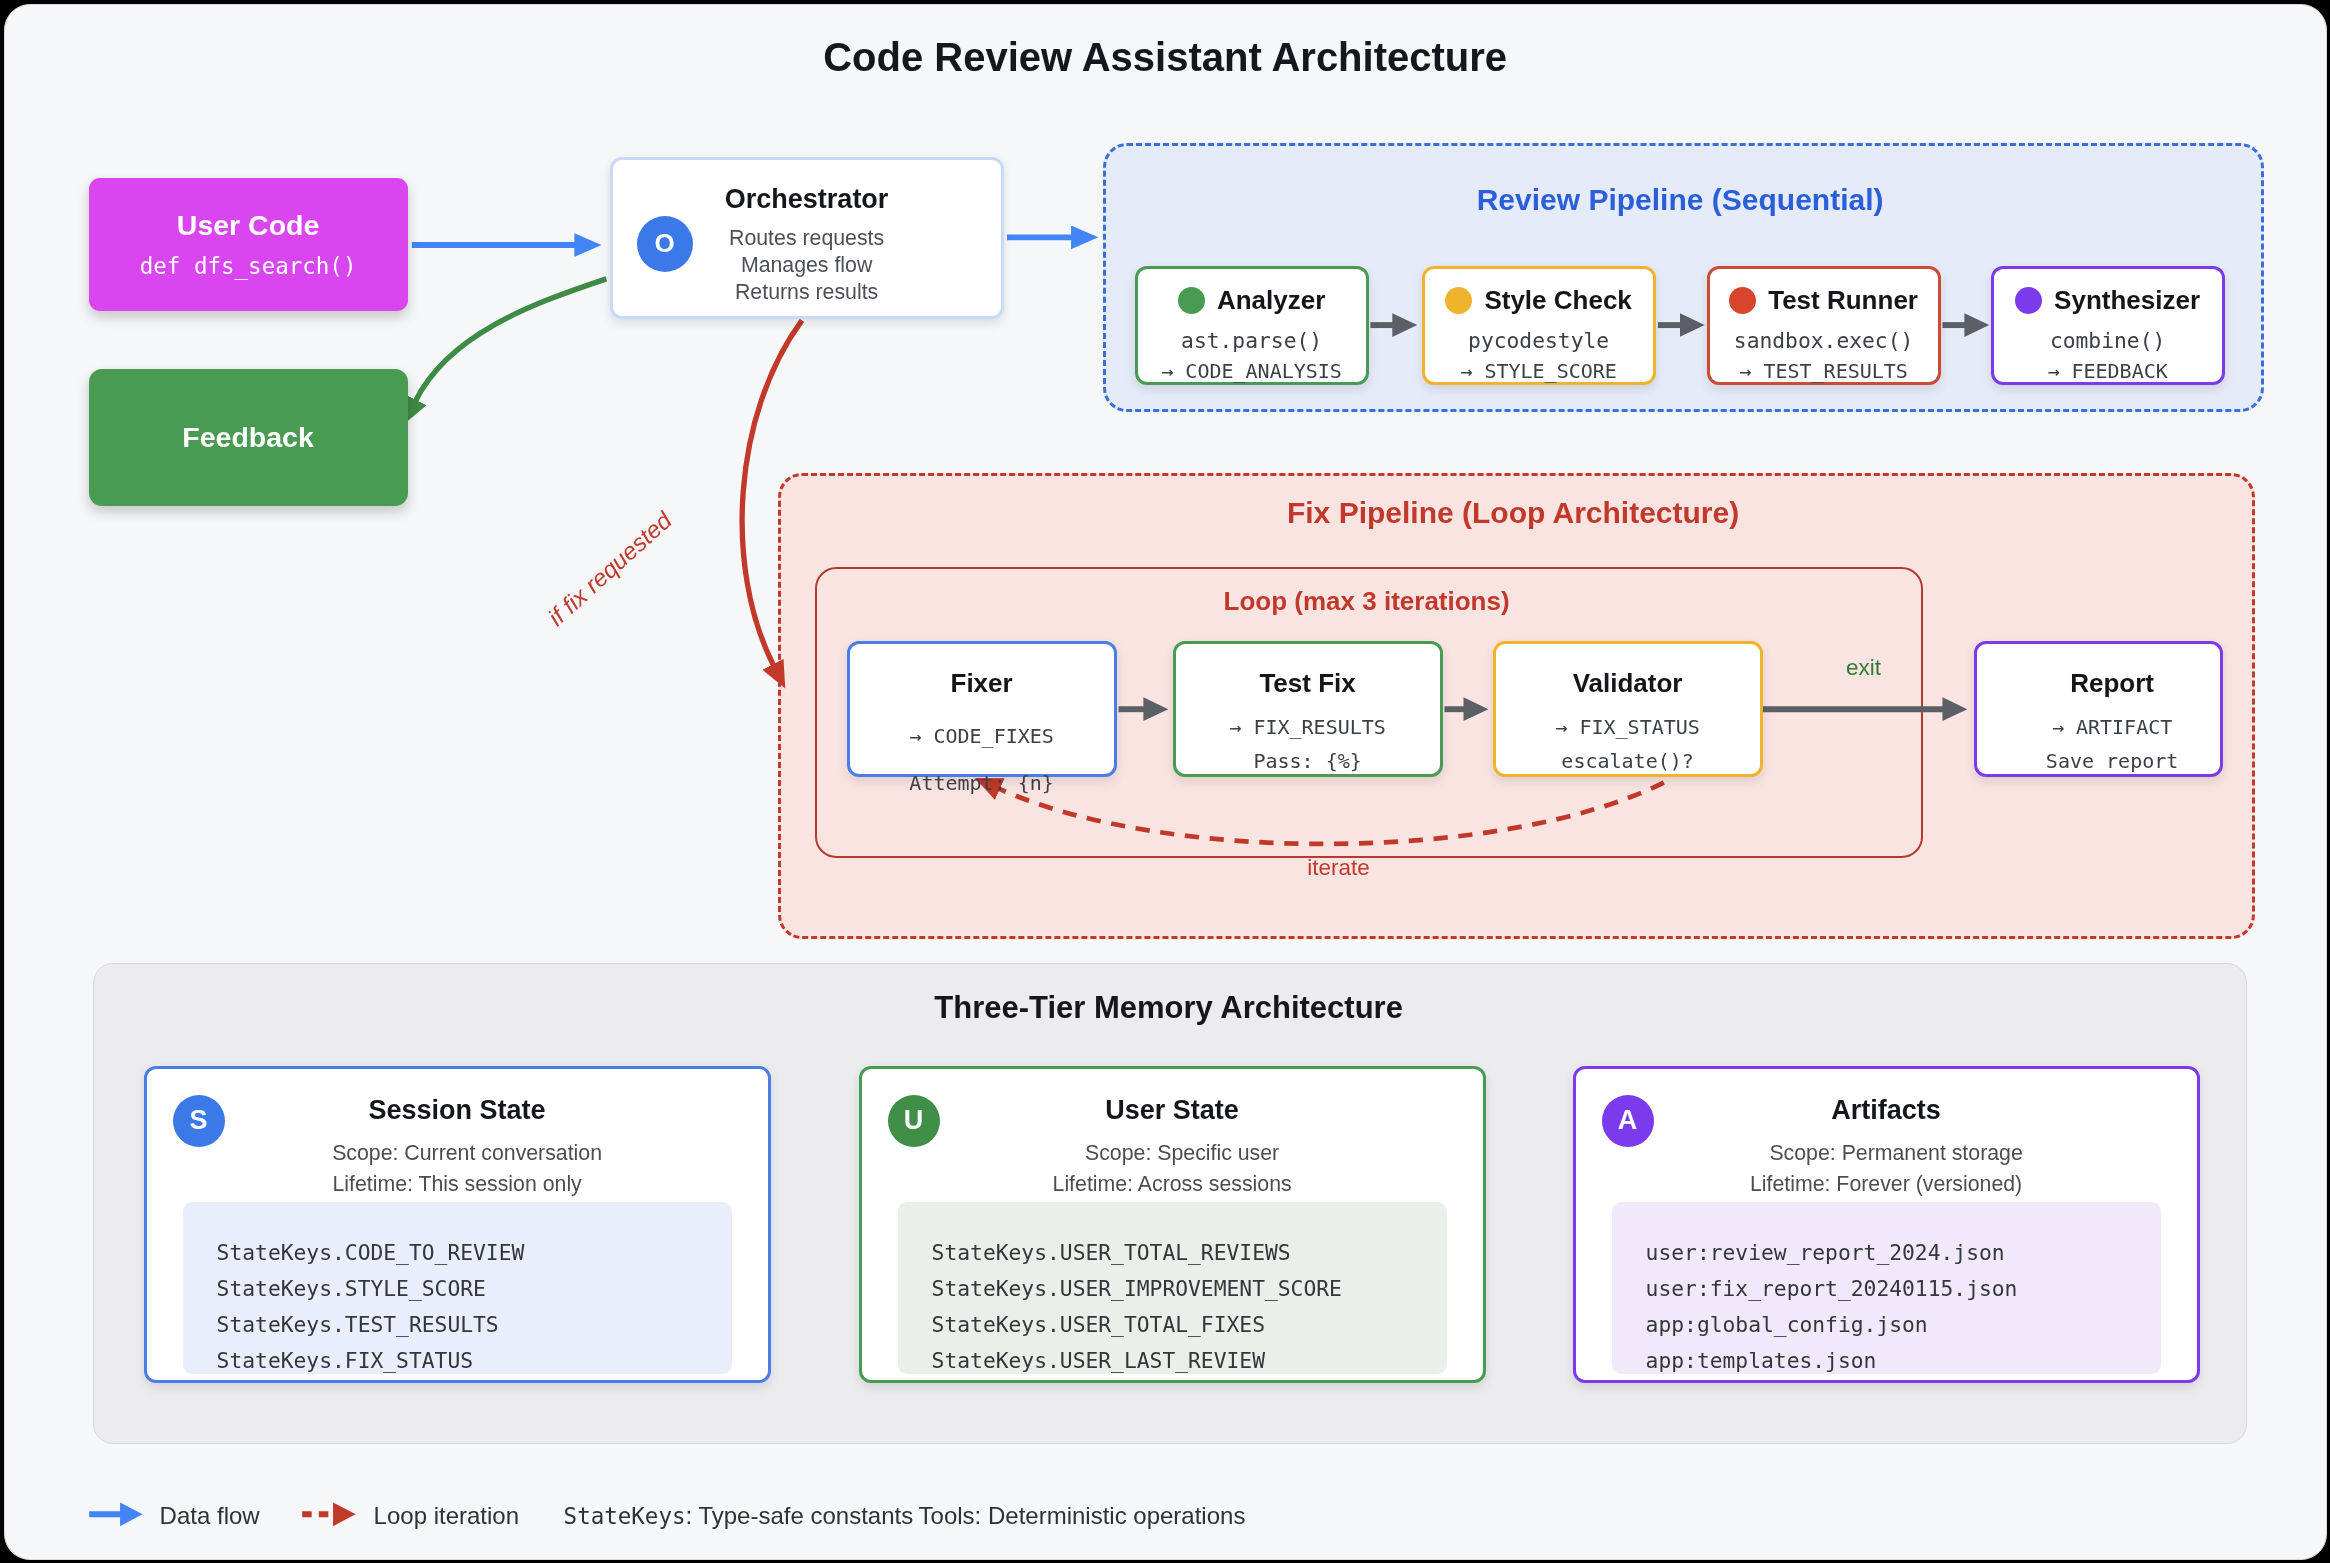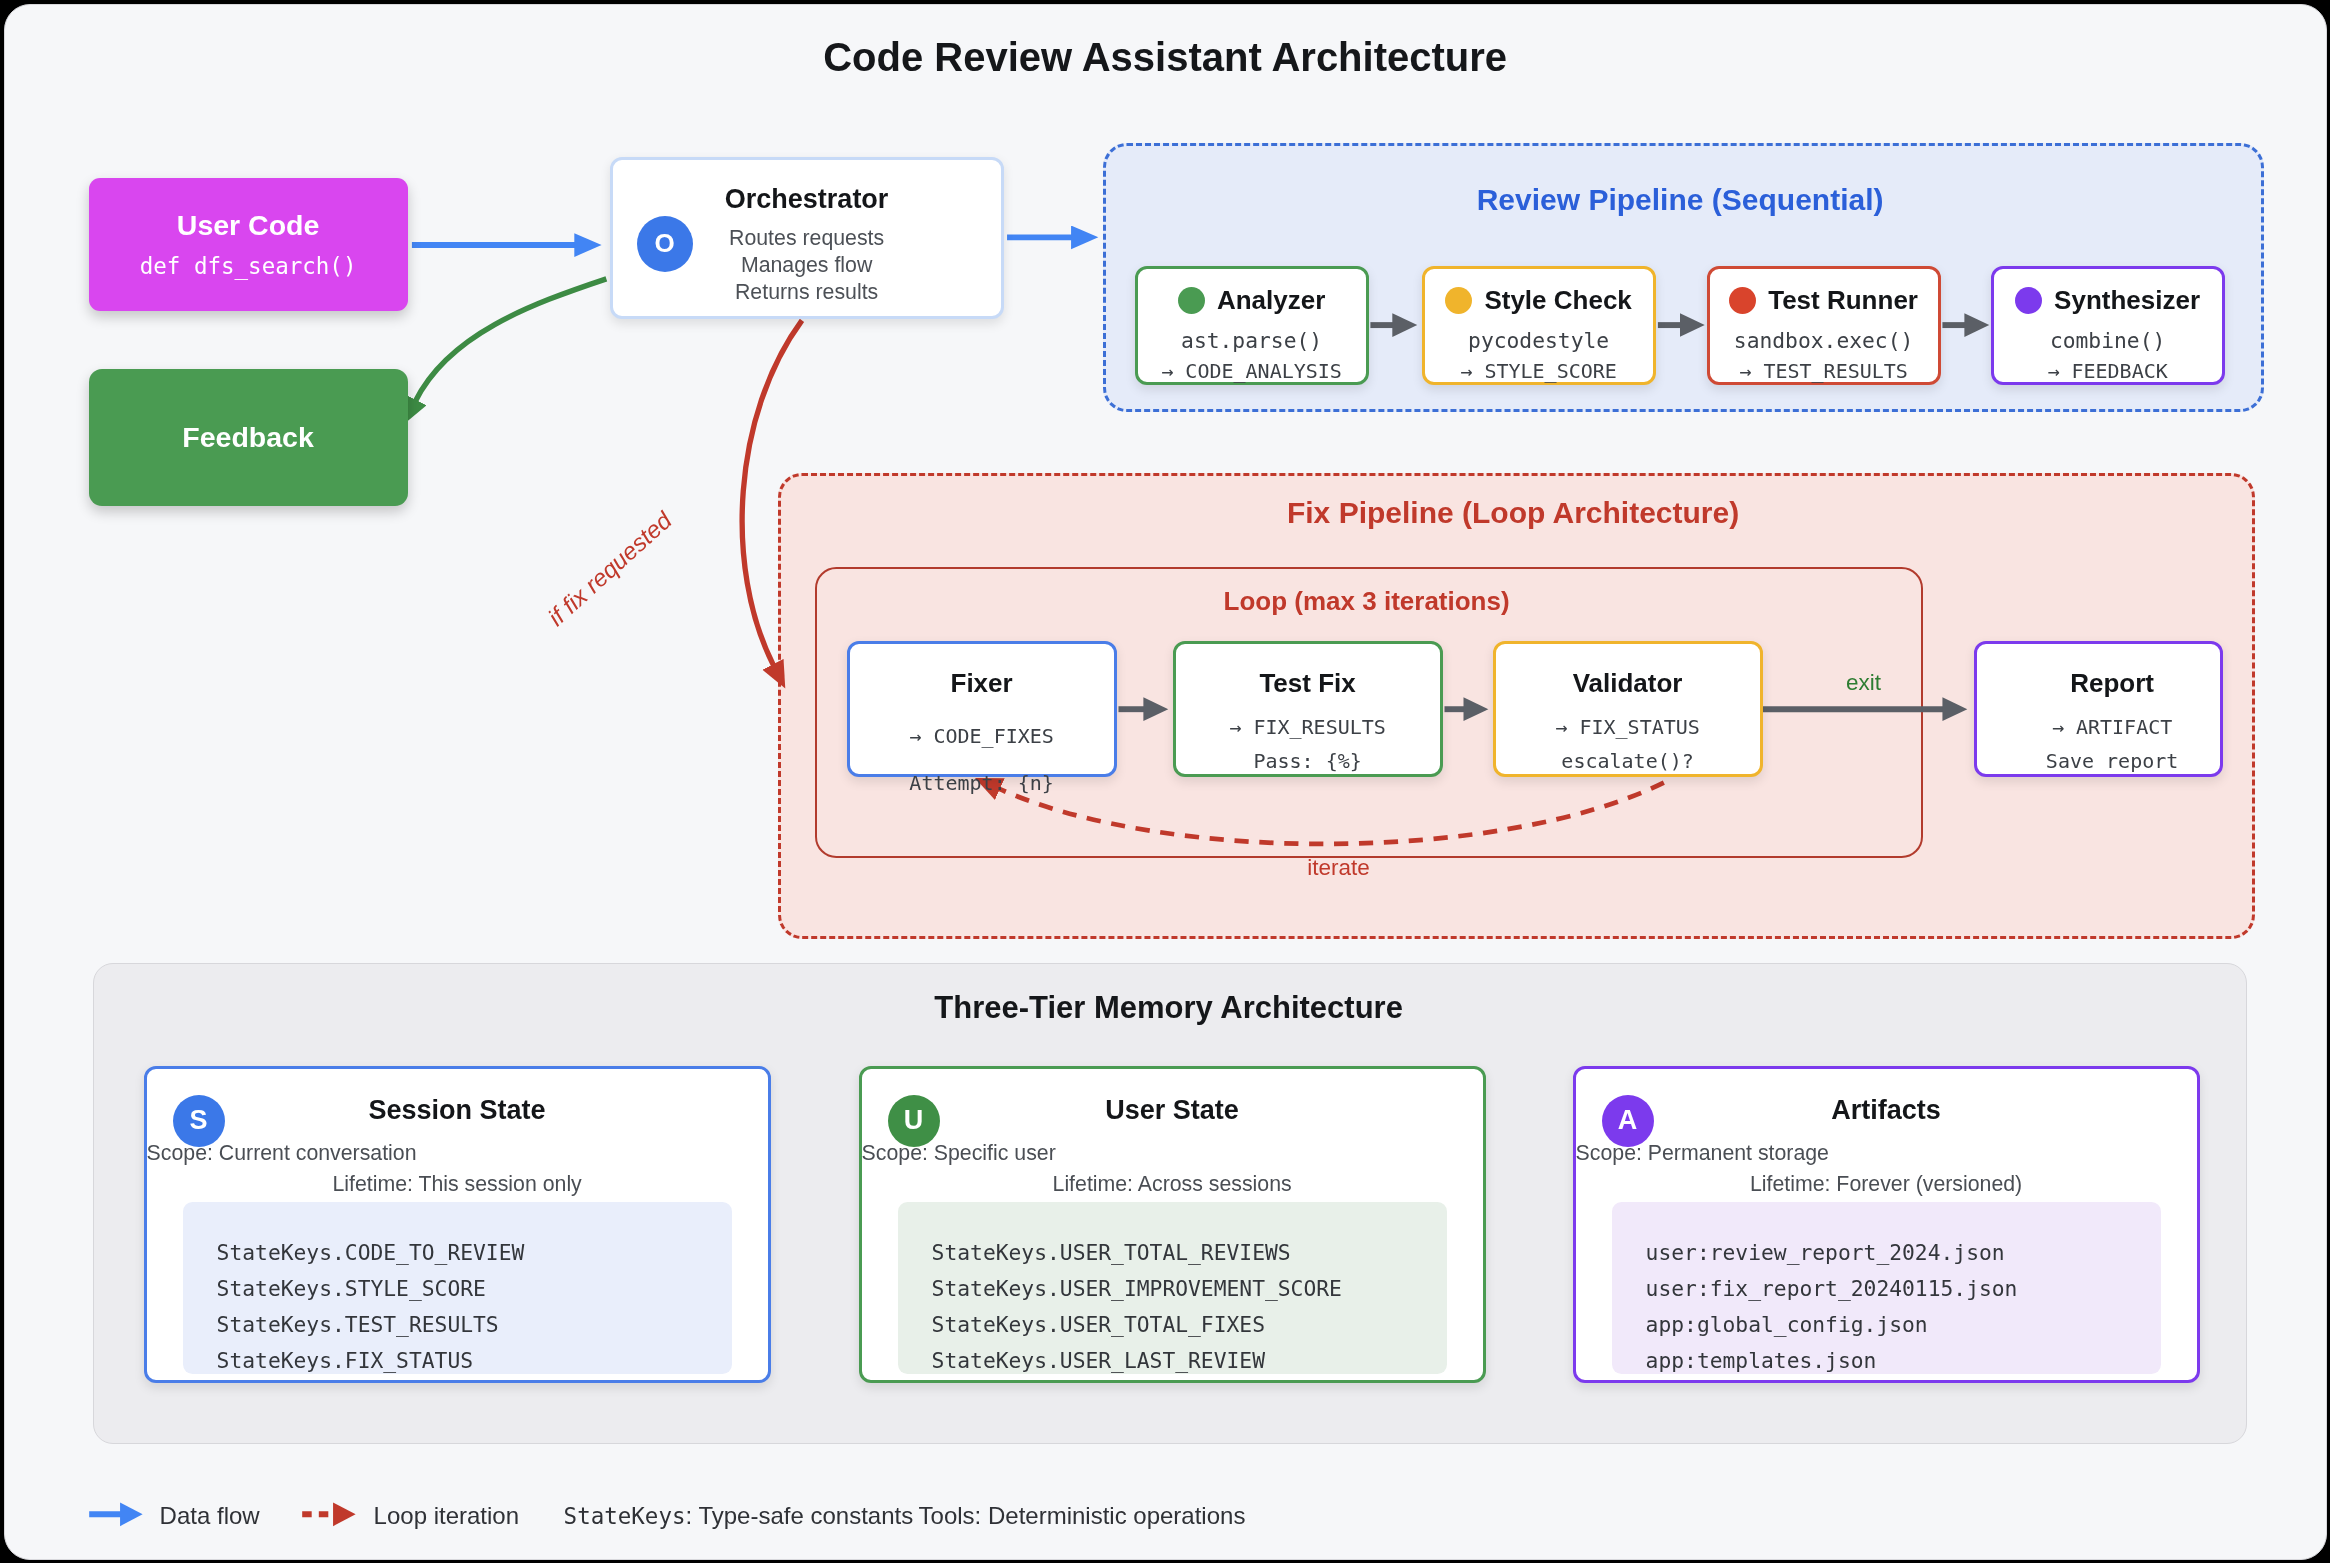--- a/index.html
+++ b/index.html
@@ -38,30 +38,30 @@
   .container-review{background:#e5ebf9;border:3.6px dashed #3c6fd6;border-radius:24px;}
   .container-fix{background:#f9e4e1;border:3.6px dashed #c0392b;border-radius:24px;}
   .loopbox{border:2.4px solid #b23b2d;border-radius:21.3px;}
   .sec-title{text-align:center;font-weight:bold;}
   .review-title{color:#2b5fd9;font-size:30px;}
   .fix-title{color:#c0392b;font-size:30px;}
   .loop-title{color:#c0392b;font-size:26px;}
   .mem-title{color:#15171a;font-size:31px;}
 
   .edge-label{font-size:22.5px;}
-  .lbl-red{color:#c0392b;} .lbl-green{color:#2e7d32;margin-top:15px;}
+  .lbl-red{color:#c0392b;} .lbl-green{color:#2e7d32;}
 
   
   .memory{background:#ececef;border:1.8px solid #d7d7db;border-radius:20px;}
   .memcard{position:absolute;background:#fff;border-radius:12px;box-shadow:0 4.7px 10.7px rgba(0,0,0,.10);box-sizing:border-box;}
   .memcard .badge{position:absolute;left:26px;top:26px;width:52px;height:52px;border-radius:50%;
                   display:flex;align-items:center;justify-content:center;color:#fff;font-size:27px;font-weight:bold;}
   .bg-blue{background:#3b78e8;} .bg-green{background:#3f8f46;} .bg-purple{background:#7c3aed;}
   .memcard .mt{margin-top:26px;text-align:center;font-size:27px;font-weight:bold;color:#141619;}
-  .memcard .ms{margin-top:15.4px;text-align:left;font-size:21.3px;color:#4a4e54;}
+  .memcard .ms{margin-top:15.4px;text-align:center;font-size:21.3px;color:#4a4e54;padding-left:20px;}
   .memcard .ml{margin-top:6px;text-align:center;font-size:21.3px;color:#4a4e54;}
   .codepanel{position:absolute;left:36px;right:36px;top:133px;height:172px;border-radius:9.5px;
              padding:33px 0 0 34px;box-sizing:border-box;}
   .cp-blue{background:#e9eefb;} .cp-green{background:#e8f0e9;} .cp-purple{background:#f1e9fa;}
   .codepanel .k{font-size:21.3px;color:#33363b;line-height:36px;white-space:pre;}
 
   
   .legend-item{font-size:24px;color:#2f3136;}
 </style>
 </head>

